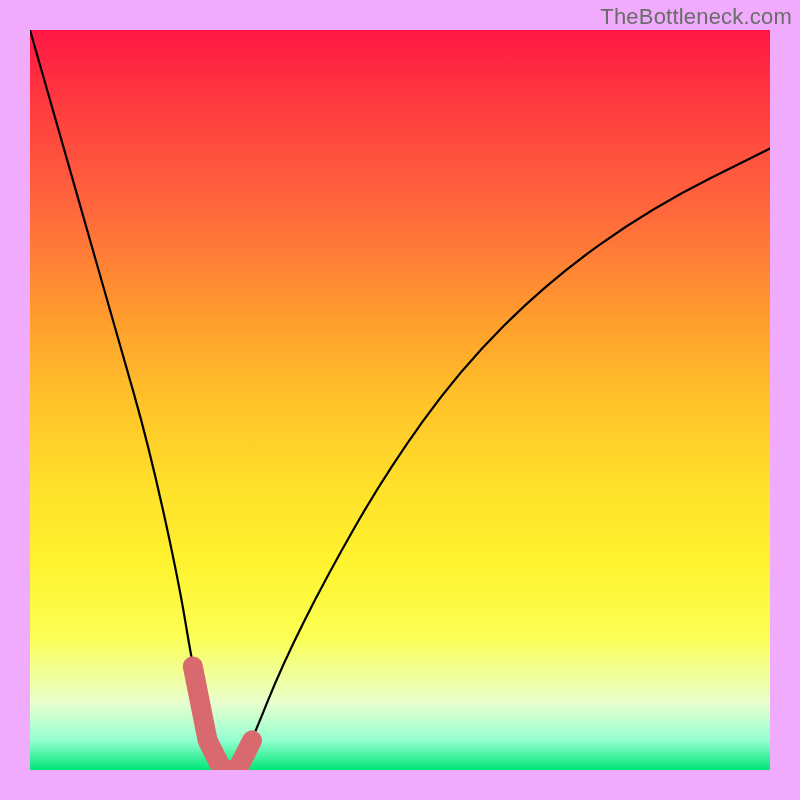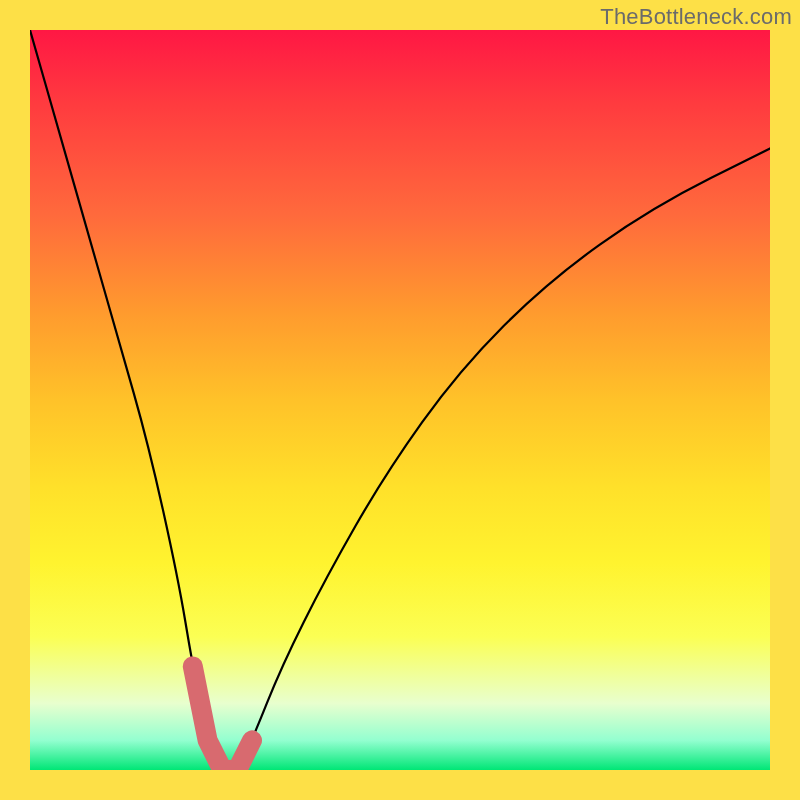--- a/index.html
+++ b/index.html
@@ -5,21 +5,21 @@
   body {
     margin: 0;
     padding: 0;
     background: #fff;
     font-family: Arial, sans-serif;
   }
   .stage {
     position: relative;
     width: 800px;
     height: 800px;
-    background: #fde047;
+    background: #f0abfc;
   }
   .plot {
     position: absolute;
     left: 30px;
     top: 30px;
     width: 740px;
     height: 740px;
     background: linear-gradient(to bottom,
       #ff1744 0%,
       #ff3b3f 10%,

